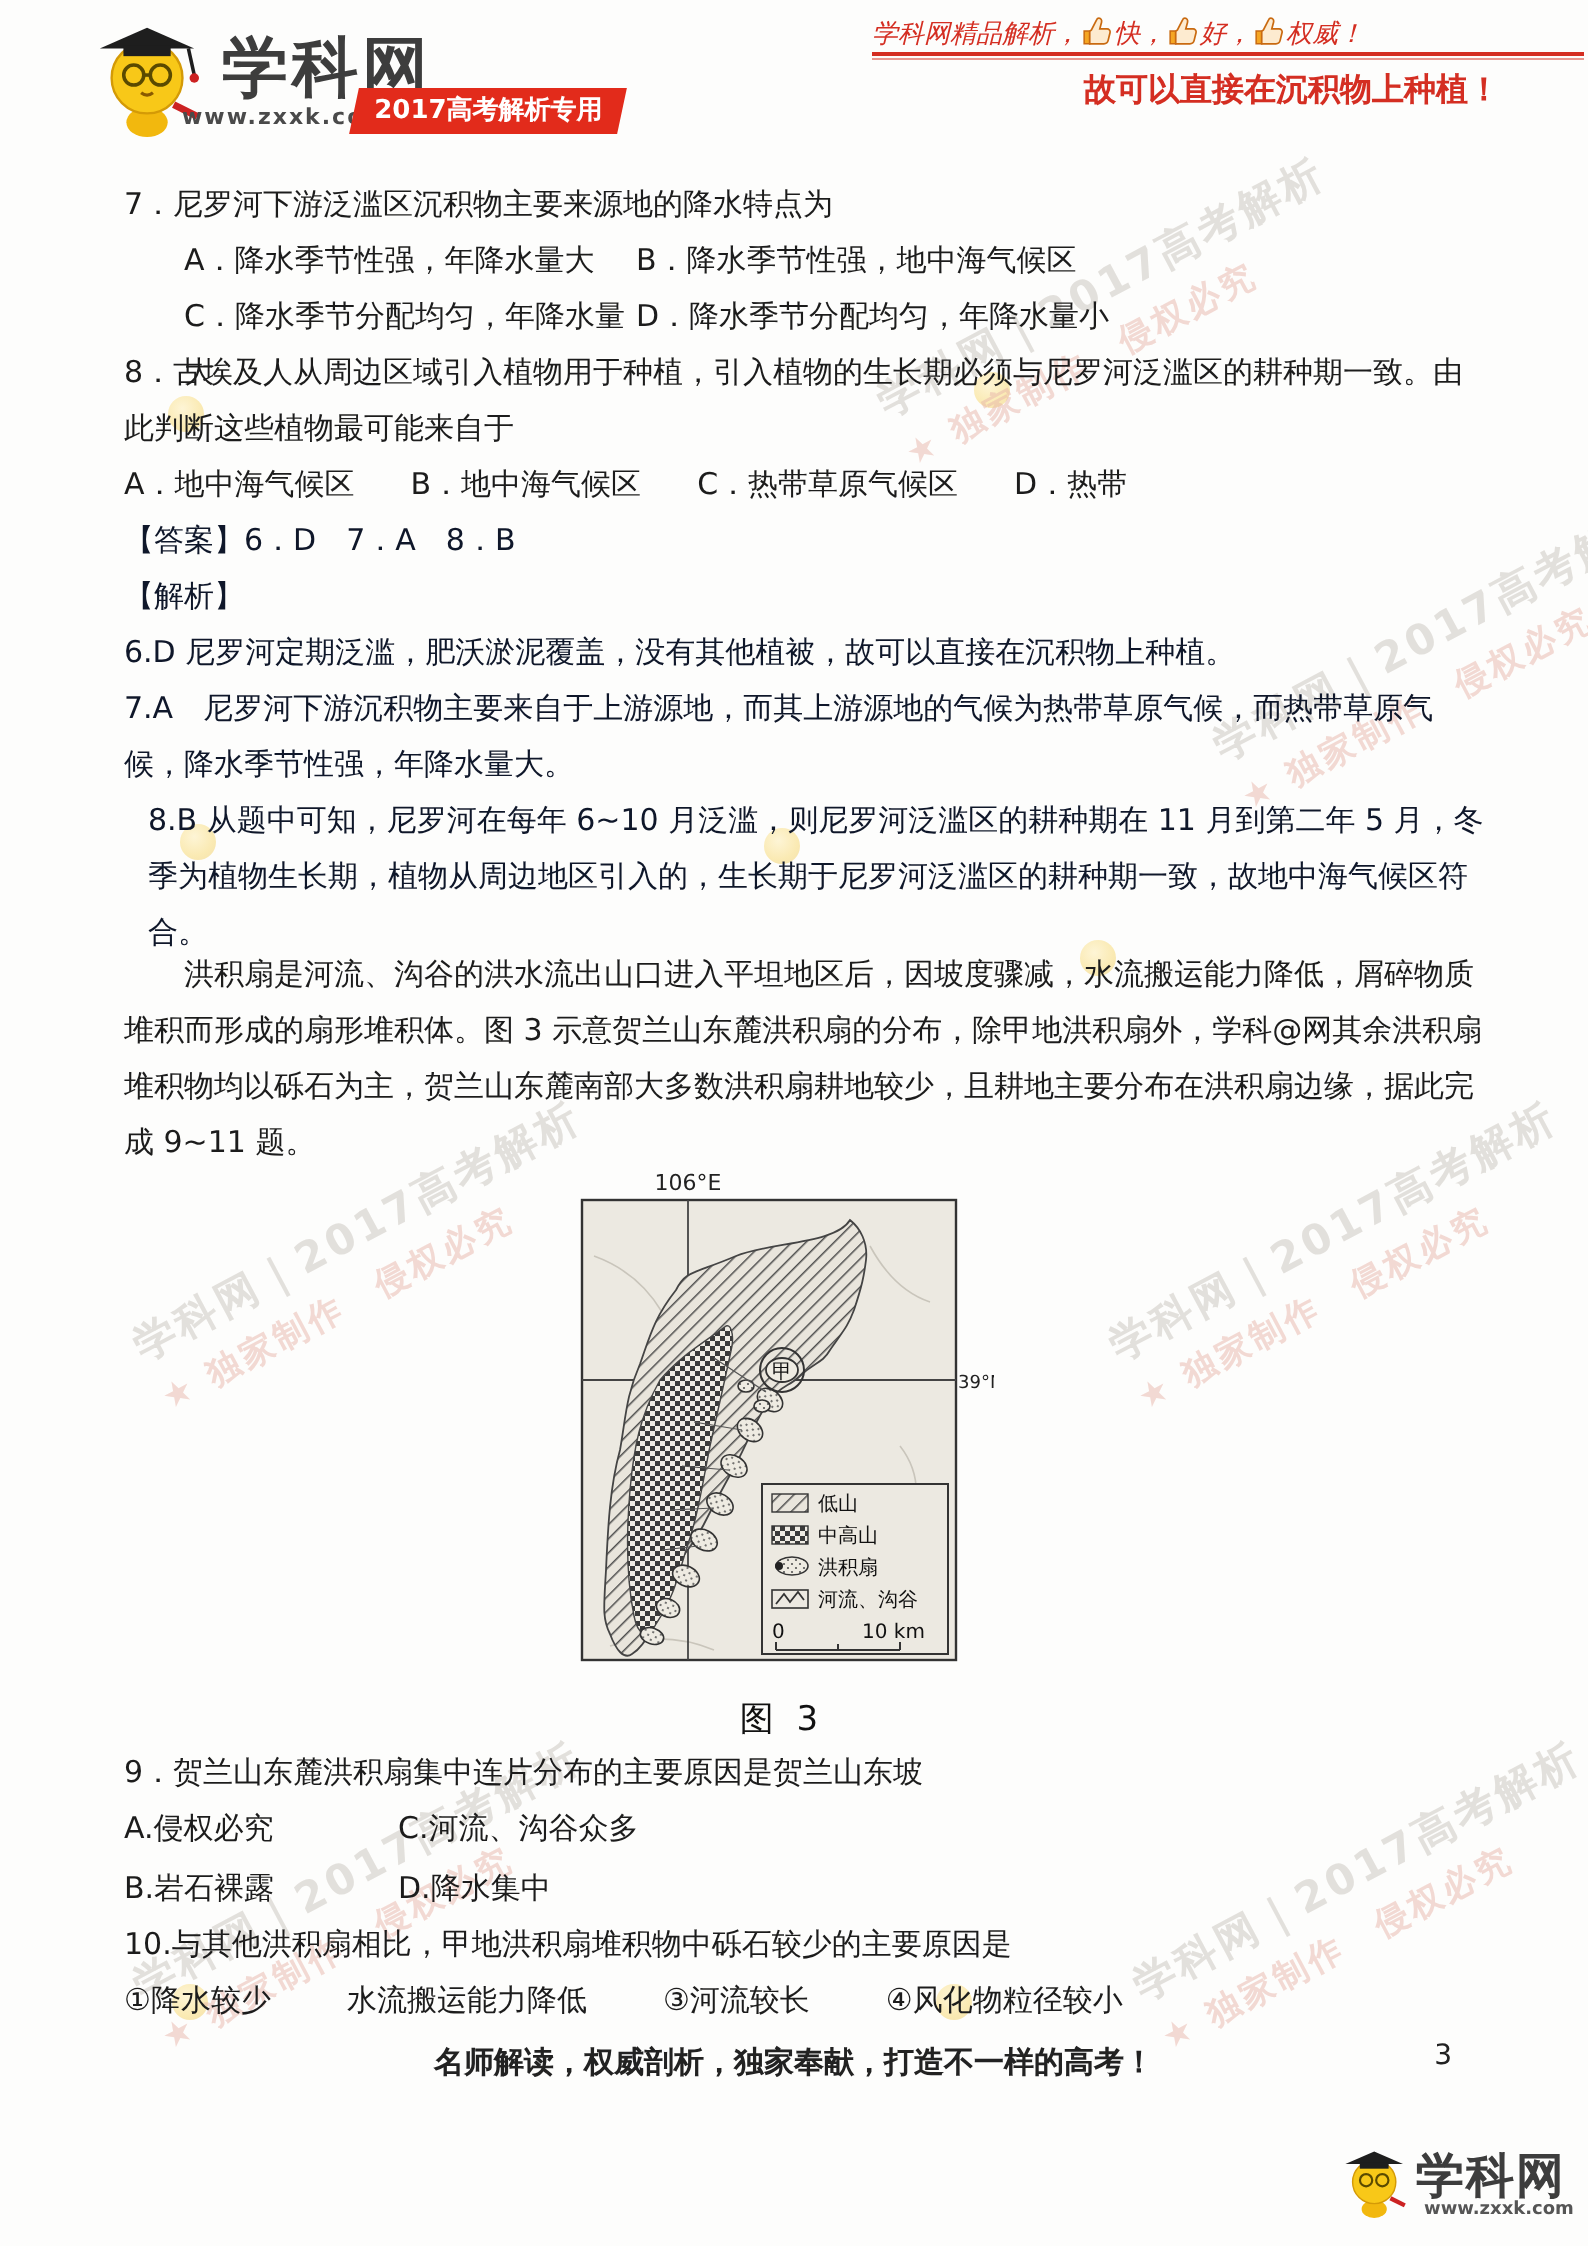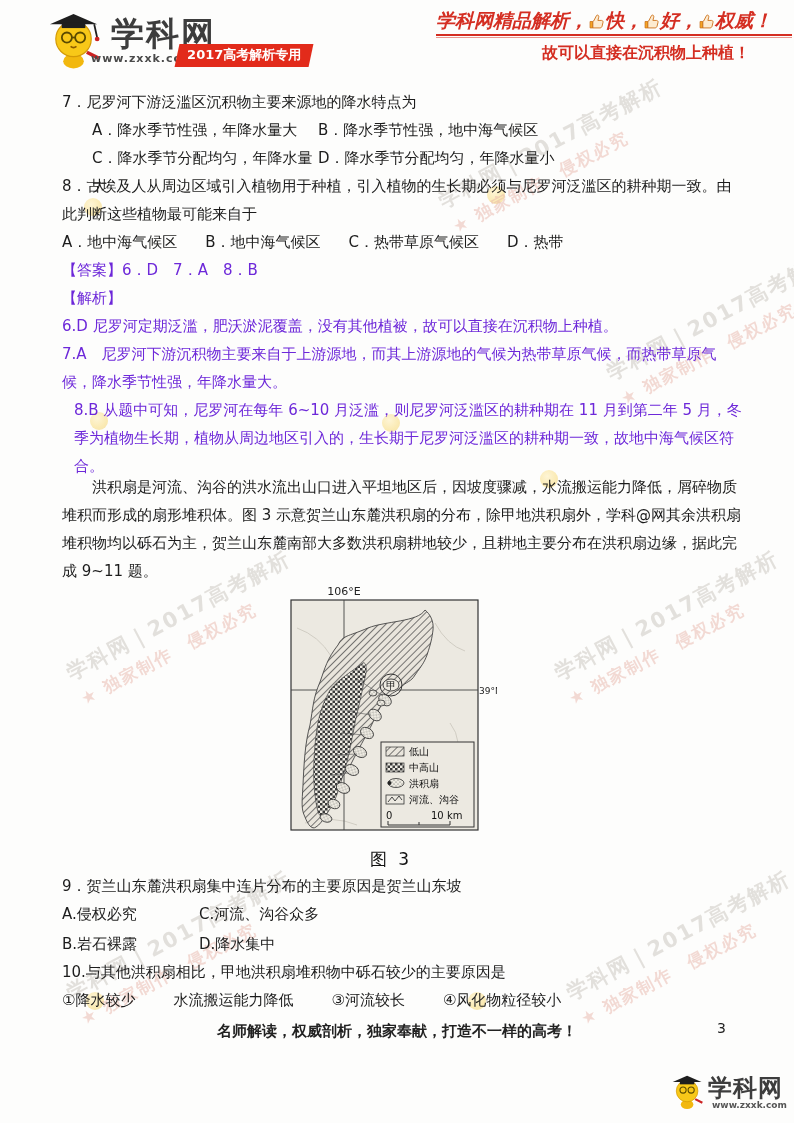--- a/index.html
+++ b/index.html
@@ -5,27 +5,27 @@
   html,body{margin:0;padding:0;background:#888;}
   .page{position:relative;width:794px;height:1123px;background:#fdfdfc;overflow:hidden;
         font-family:"DejaVu Sans","Liberation Sans",sans-serif;color:#1c1c1c;}
   .abs{position:absolute;}
   
   .logo-text{font-size:33px;font-weight:bold;color:#3d3d3d;letter-spacing:2px;}
   .logo-url{font-size:11px;font-weight:bold;color:#4a4a4a;letter-spacing:1px;}
   .banner{background:#e22b1b;color:#fff;font-size:13px;font-weight:bold;
           padding:2px 10px 3px 10px;transform:skewX(-12deg);white-space:nowrap;}
   .banner>span{display:inline-block;transform:skewX(12deg);}
-  .slogan1{color:#d42e22;font-size:19px;font-weight:bold;font-style:italic;white-space:nowrap;}
+  .slogan1{color:#d42e22;font-size:13px;font-weight:normal;font-style:italic;white-space:nowrap;}
   .slogan1 svg{vertical-align:-2px;margin:0 1px;}
   .slogan-underline{border-top:2px solid #d42e22;border-bottom:1px solid #e9978f;height:1px;}
   .slogan2{color:#d42e22;font-size:16px;font-weight:bold;text-align:right;}
   
   .t{font-size:15px;line-height:28px;}
-  .red{color:#6d28d9;}
+  .red{color:#0f172a;}
   .opt-grid2{display:grid;grid-template-columns:226px auto;padding-left:30px;}
   .opt-row{display:flex;gap:28px;flex-wrap:nowrap;}
   .q9-grid{display:grid;grid-template-columns:137px auto;row-gap:2px;}
   .q10-row{display:flex;gap:38px;}
   .passage{text-indent:2em;}
   
   .fig-caption{font-size:17px;letter-spacing:3px;text-align:center;color:#111;}
   
   .footer-slogan{width:100%;text-align:center;font-size:15px;font-weight:600;color:#222;}
   .page-num{font-size:14px;color:#222;}

